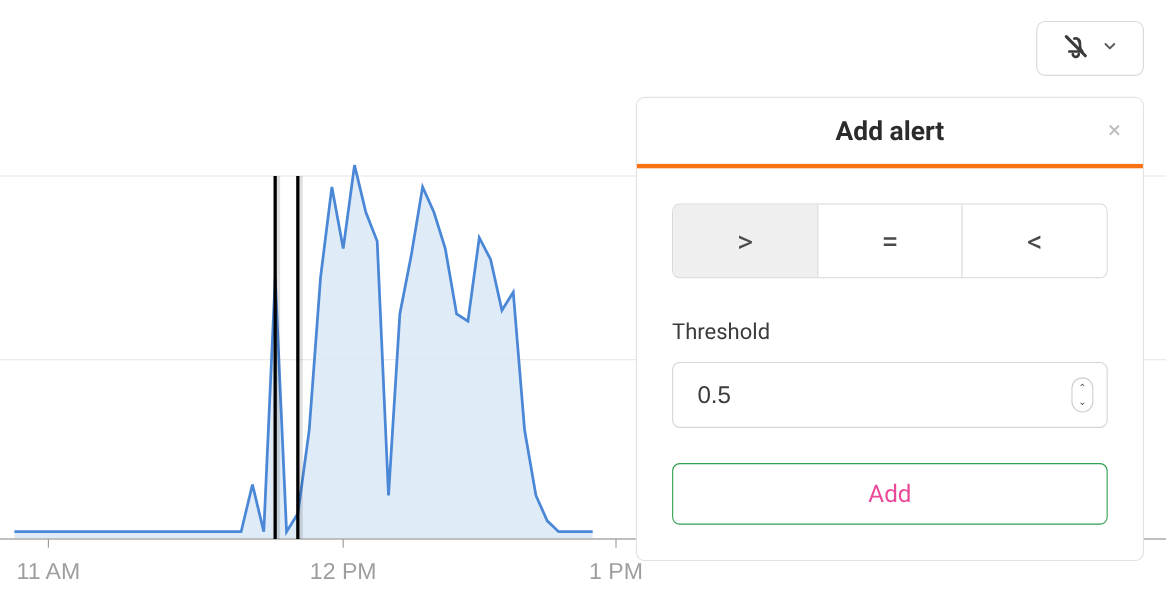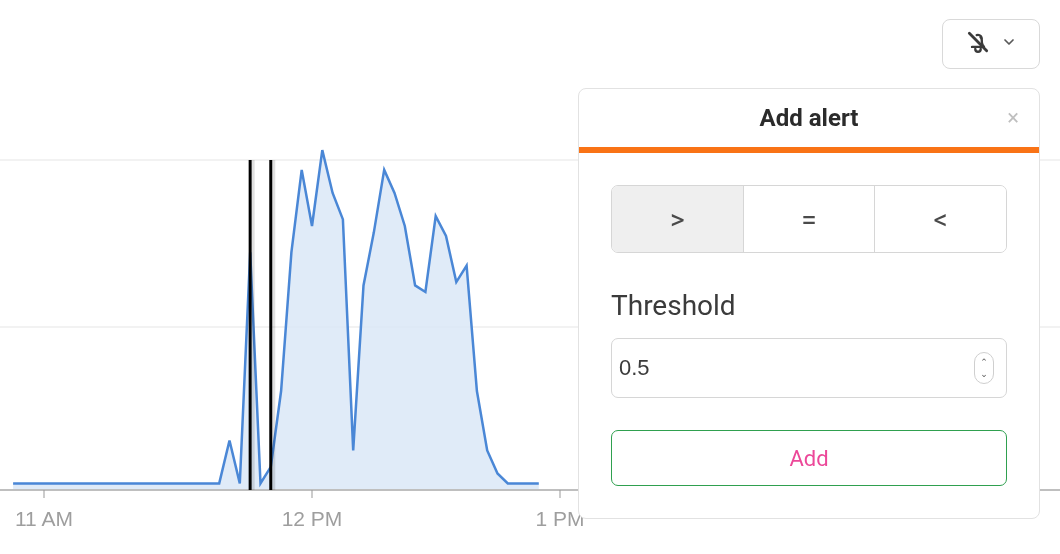--- a/index.html
+++ b/index.html
@@ -89,21 +89,21 @@
       border-radius: 8px;
       background: #fff;
       box-shadow: none;
     }
     .popover-header {
       position: relative;
       height: 64px;
       display: flex;
       align-items: center;
       justify-content: center;
-      border-bottom: 6px solid #f97316;
+      border-bottom: 4px solid #f97316;
     }
     .popover-title {
       font-size: 24px;
       font-weight: 700;
       color: #2b2b2b;
     }
     .close-x {
       position: absolute;
       right: 20px;
       top: 50%;
@@ -132,33 +132,33 @@
       justify-content: center;
       font-size: 28px;
       color: #4a4a4a;
       background: #fff;
       cursor: pointer;
     }
     .seg + .seg { border-left: 1px solid #d6d6d6; }
     .seg.active { background: #efefef; }
 
     .field-label {
-      font-size: 28px;
+      font-size: 20px;
       color: #3b3b3b;
       margin-bottom: 16px;
     }
     .num-input-wrap {
       position: relative;
       width: 100%;
       border: 1px solid #d6d6d6;
       border-radius: 7px;
       height: 60px;
       display: flex;
       align-items: center;
-      padding: 0 7px;
+      padding: 0 22px;
       margin-bottom: 32px;
     }
     .num-input {
       border: none;
       outline: none;
       font-size: 22px;
       color: #3b3b3b;
       width: 100%;
       background: transparent;
     }

